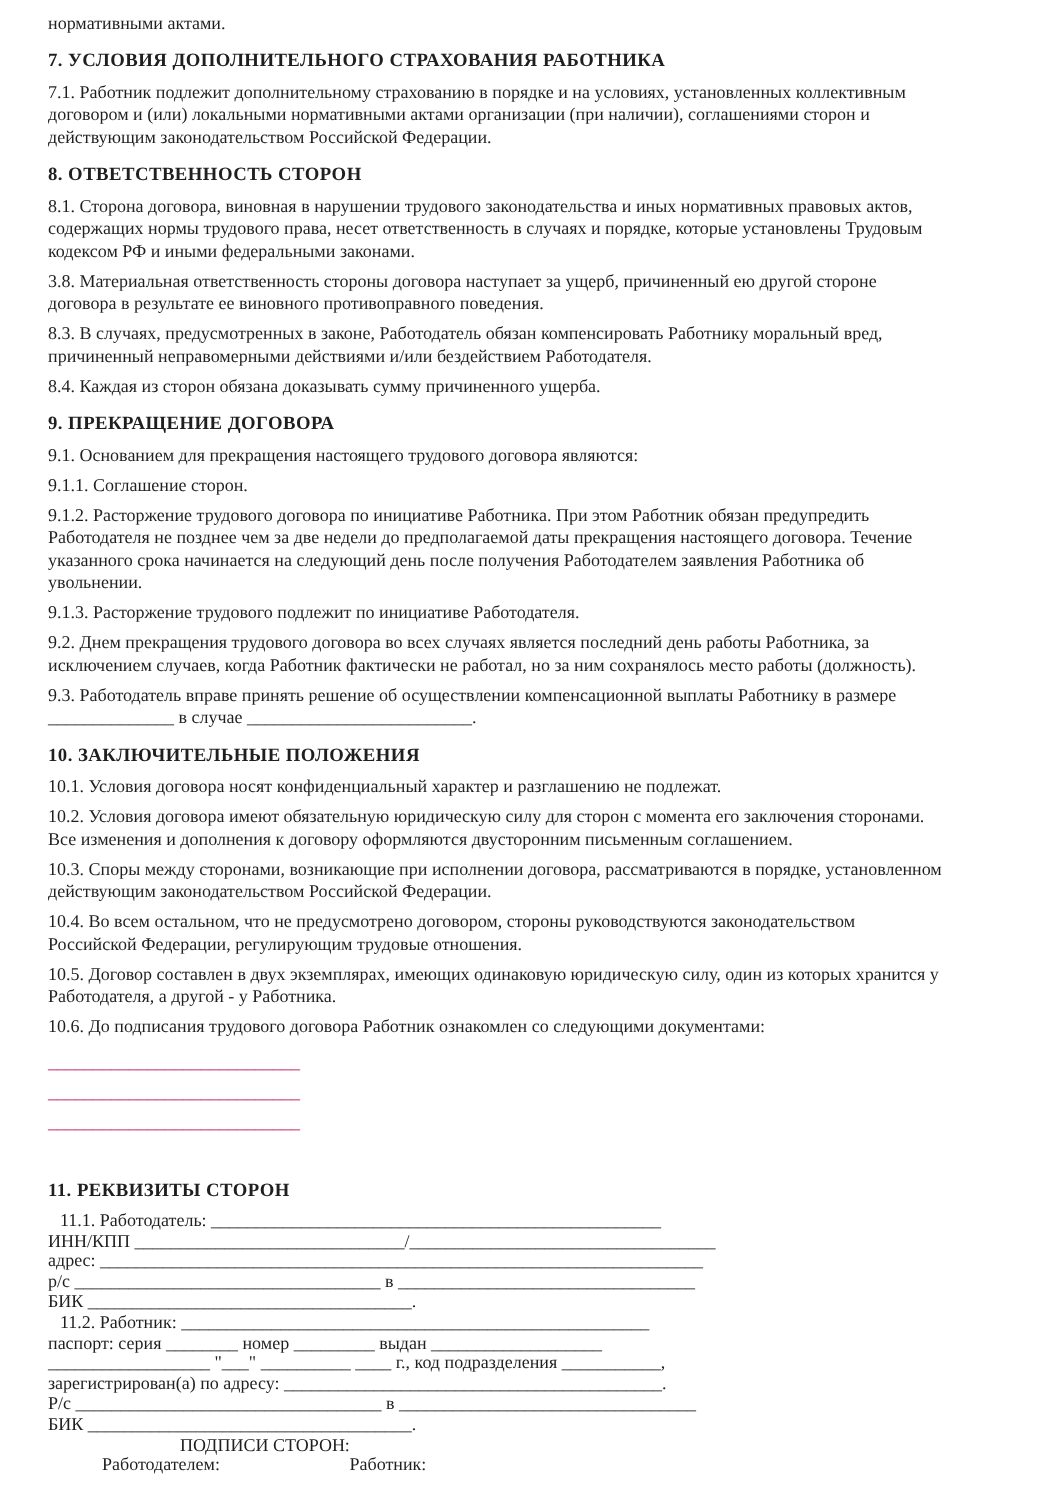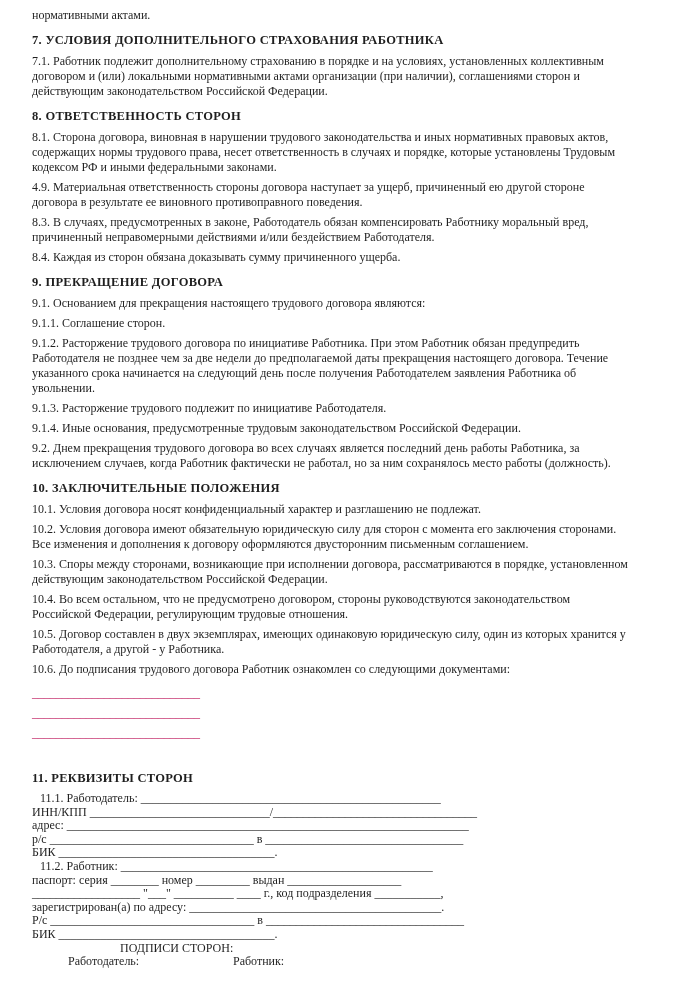--- a/index.html
+++ b/index.html
@@ -34,31 +34,31 @@
 
 <div class="page">
 
   <p class="p">нормативными актами.</p>
 
   <p class="h">7. УСЛОВИЯ ДОПОЛНИТЕЛЬНОГО СТРАХОВАНИЯ РАБОТНИКА</p>
   <p class="p">7.1. Работник подлежит дополнительному страхованию в порядке и на условиях, установленных коллективным договором и (или) локальными нормативными актами организации (при наличии), соглашениями сторон и действующим законодательством Российской Федерации.</p>
 
   <p class="h">8. ОТВЕТСТВЕННОСТЬ СТОРОН</p>
   <p class="p">8.1. Сторона договора, виновная в нарушении трудового законодательства и иных нормативных правовых актов, содержащих нормы трудового права, несет ответственность в случаях и порядке, которые установлены Трудовым кодексом РФ и иными федеральными законами.</p>
-  <p class="p">4.9. Материальная ответственность стороны договора наступает за ущерб, причиненный ею другой стороне договора в результате ее виновного противоправного поведения.</p>
+  <p class="p">3.8. Материальная ответственность стороны договора наступает за ущерб, причиненный ею другой стороне договора в результате ее виновного противоправного поведения.</p>
   <p class="p">8.3. В случаях, предусмотренных в законе, Работодатель обязан компенсировать Работнику моральный вред, причиненный неправомерными действиями и/или бездействием Работодателя.</p>
   <p class="p">8.4. Каждая из сторон обязана доказывать сумму причиненного ущерба.</p>
 
   <p class="h">9. ПРЕКРАЩЕНИЕ ДОГОВОРА</p>
   <p class="p">9.1. Основанием для прекращения настоящего трудового договора являются:</p>
   <p class="p">9.1.1. Соглашение сторон.</p>
   <p class="p">9.1.2. Расторжение трудового договора по инициативе Работника. При этом Работник обязан предупредить Работодателя не позднее чем за две недели до предполагаемой даты прекращения настоящего договора. Течение указанного срока начинается на следующий день после получения Работодателем заявления Работника об увольнении.</p>
   <p class="p">9.1.3. Расторжение трудового подлежит по инициативе Работодателя.</p>
-  <p class="p">9.1.4. Иные основания, предусмотренные трудовым законодательством Российской Федерации.</p>
   <p class="p">9.2. Днем прекращения трудового договора во всех случаях является последний день работы Работника, за исключением случаев, когда Работник фактически не работал, но за ним сохранялось место работы (должность).</p>
+  <p class="p">9.3. Работодатель вправе принять решение об осуществлении компенсационной выплаты Работнику в размере ______________ в случае _________________________.</p>
 
   <p class="h">10. ЗАКЛЮЧИТЕЛЬНЫЕ ПОЛОЖЕНИЯ</p>
   <p class="p">10.1. Условия договора носят конфиденциальный характер и разглашению не подлежат.</p>
   <p class="p">10.2. Условия договора имеют обязательную юридическую силу для сторон с момента его заключения сторонами. Все изменения и дополнения к договору оформляются двусторонним письменным соглашением.</p>
   <p class="p">10.3. Споры между сторонами, возникающие при исполнении договора, рассматриваются в порядке, установленном действующим законодательством Российской Федерации.</p>
   <p class="p">10.4. Во всем остальном, что не предусмотрено договором, стороны руководствуются законодательством Российской Федерации, регулирующим трудовые отношения.</p>
   <p class="p">10.5. Договор составлен в двух экземплярах, имеющих одинаковую юридическую силу, один из которых хранится у Работодателя, а другой - у Работника.</p>
   <p class="p">10.6. До подписания трудового договора Работник ознакомлен со следующими документами:</p>
 
   <p class="blank first">____________________________</p>
@@ -74,17 +74,17 @@
   <p class="req">БИК ____________________________________.</p>
   <p class="req indent">11.2. Работник: ____________________________________________________</p>
   <p class="req">паспорт: серия ________ номер _________ выдан ___________________</p>
   <p class="req">__________________ "___" __________ ____ г., код подразделения ___________,</p>
   <p class="req">зарегистрирован(а) по адресу: __________________________________________.</p>
   <p class="req">Р/с __________________________________ в _________________________________</p>
   <p class="req">БИК ____________________________________.</p>
 
   <p class="sig-title">ПОДПИСИ СТОРОН:</p>
   <p class="sig-row">
-    <span class="sig-employer">Работодатель:</span>
+    <span class="sig-employer">Работодателем:</span>
     <span class="sig-employee">Работник:</span>
   </p>
 
 </div>
 
 </body></html>

